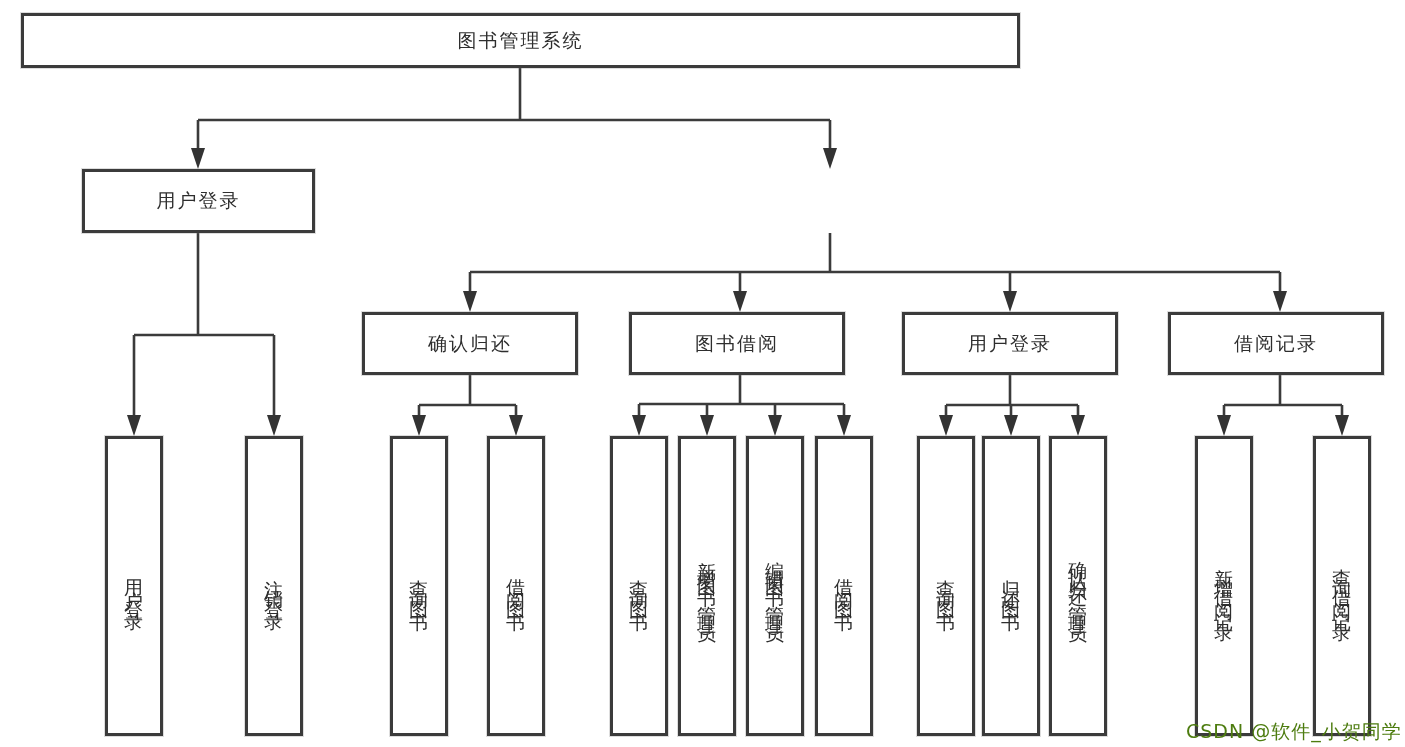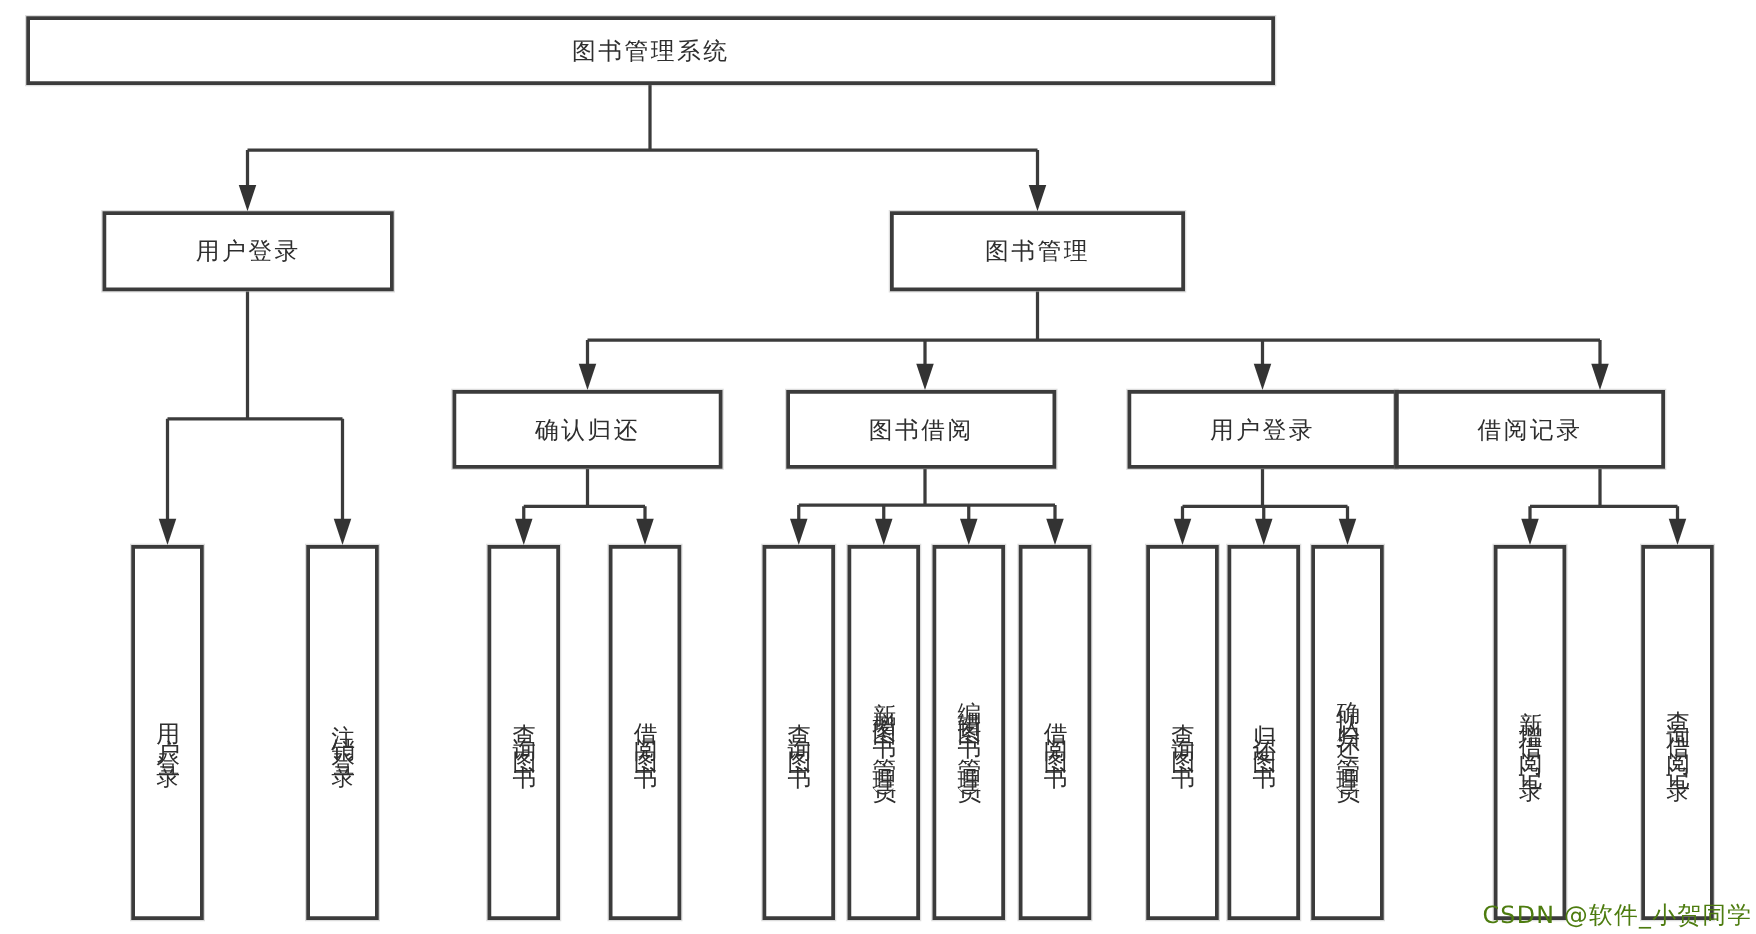--- a/index.html
+++ b/index.html
@@ -14,21 +14,21 @@
     position:absolute;background:#ffffff;border:3px solid #3b3b3b;
     display:flex;align-items:center;justify-content:center;
     box-sizing:border-box;z-index:2;
     box-shadow:0 0 0 1px rgba(120,120,120,0.25);
   }
   .hbox{font-size:19px;letter-spacing:2px;white-space:nowrap;}
   .root{left:21px;top:13px;width:999px;height:55px;}
   .l2a{left:82px;top:169px;width:233px;height:64px;}
   .l2b{left:712px;top:169px;width:236px;height:64px;}
   .l3{top:312px;width:216px;height:63px;}
-  .l3a{left:362px;} .l3b{left:629px;} .l3c{left:902px;} .l3d{left:1116px;}
+  .l3a{left:362px;} .l3b{left:629px;} .l3c{left:902px;} .l3d{left:1168px;}
   .leaf{
     top:436px;width:58px;height:300px;
     writing-mode:vertical-rl;text-orientation:mixed;
     font-size:19px;letter-spacing:11px;line-height:1;
     white-space:nowrap;
   }
   .lf1{left:105px;} .lf2{left:245px;}
   .lf3{left:390px;} .lf4{left:487px;}
   .lf5{left:610px;} .lf6{left:678px;} .lf7{left:746px;} .lf8{left:815px;}
   .lf9{left:917px;} .lf10{left:982px;} .lf11{left:1049px;}
@@ -110,23 +110,20 @@
     </g>
   </svg>
 
   <div class="box hbox root">
     <span>图书管理系统</span>
   </div>
 
   <div class="box hbox l2a">
     <span>用户登录</span>
   </div>
-  <div class="box hbox l2b">
-    <span>图书管理</span>
-  </div>
 
   <div class="box hbox l3 l3a">
     <span>确认归还</span>
   </div>
   <div class="box hbox l3 l3b">
     <span>图书借阅</span>
   </div>
   <div class="box hbox l3 l3c">
     <span>用户登录</span>
   </div>

